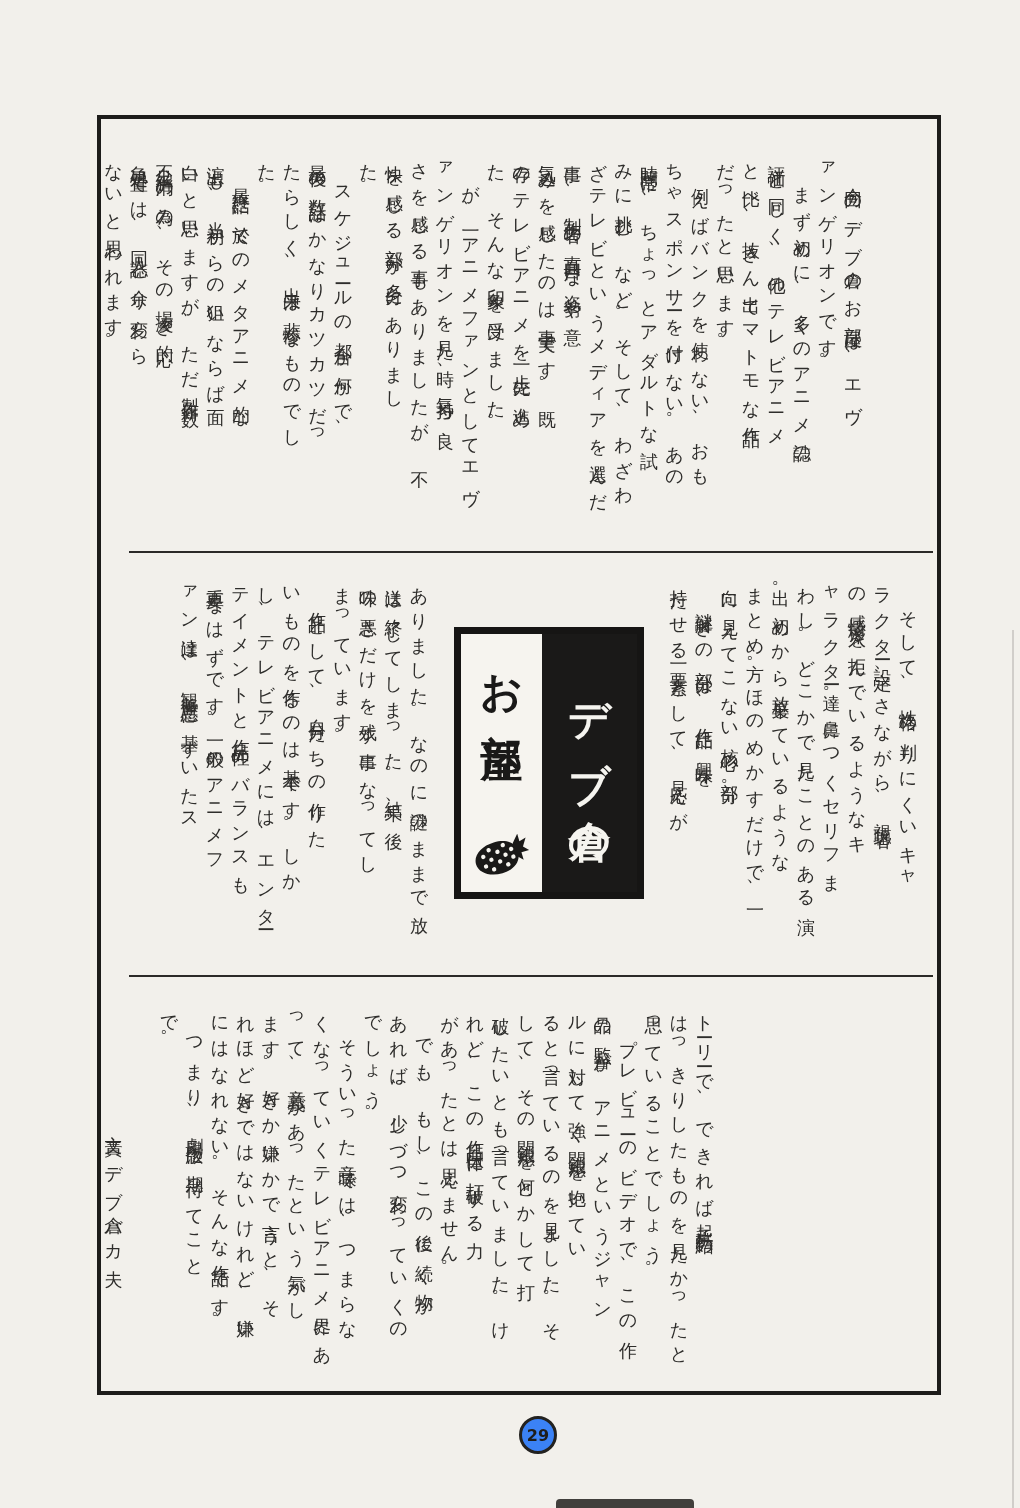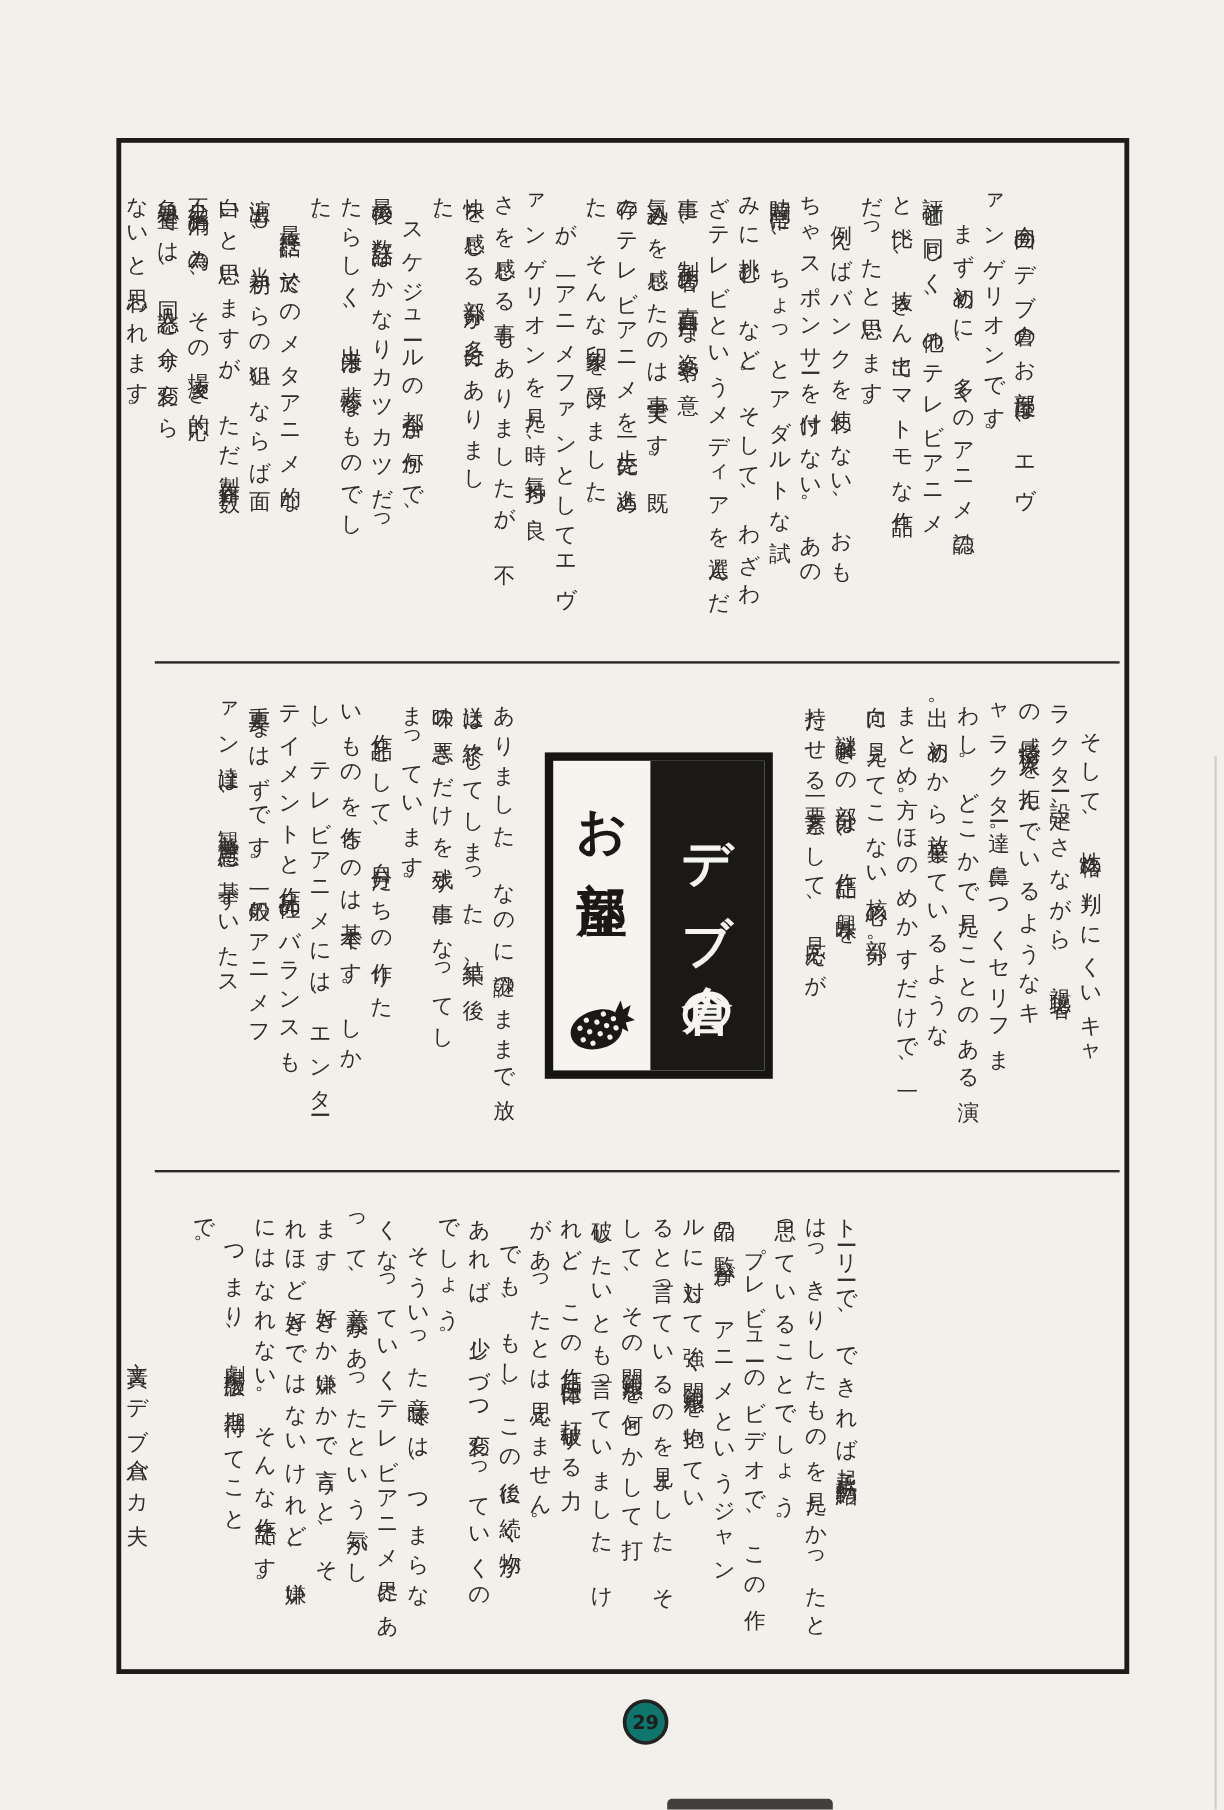--- a/index.html
+++ b/index.html
@@ -74,21 +74,21 @@
     margin-top:118px;
     margin-right:30px;
   }
   .page-num {
     position:absolute; left:519px; top:1416px;
     width:32px; height:32px;
     border:3px solid #232220; border-radius:50%;
     display:flex; align-items:center; justify-content:center;
     font-family:"DejaVu Sans", sans-serif;
     font-size:16px; font-weight:bold; color:#1e1d1b;
-    background:#0f766e;
+    background:#3b82f6;
   }
   .smudge {
     position:absolute; left:556px; top:1499px;
     width:138px; height:9px;
     background:#413f3c; border-radius:4px 4px 0 0;
   }
   .edge-shade {
     position:absolute; right:6px; top:630px;
     width:2px; height:878px;
     background:rgba(60,58,54,0.18);

